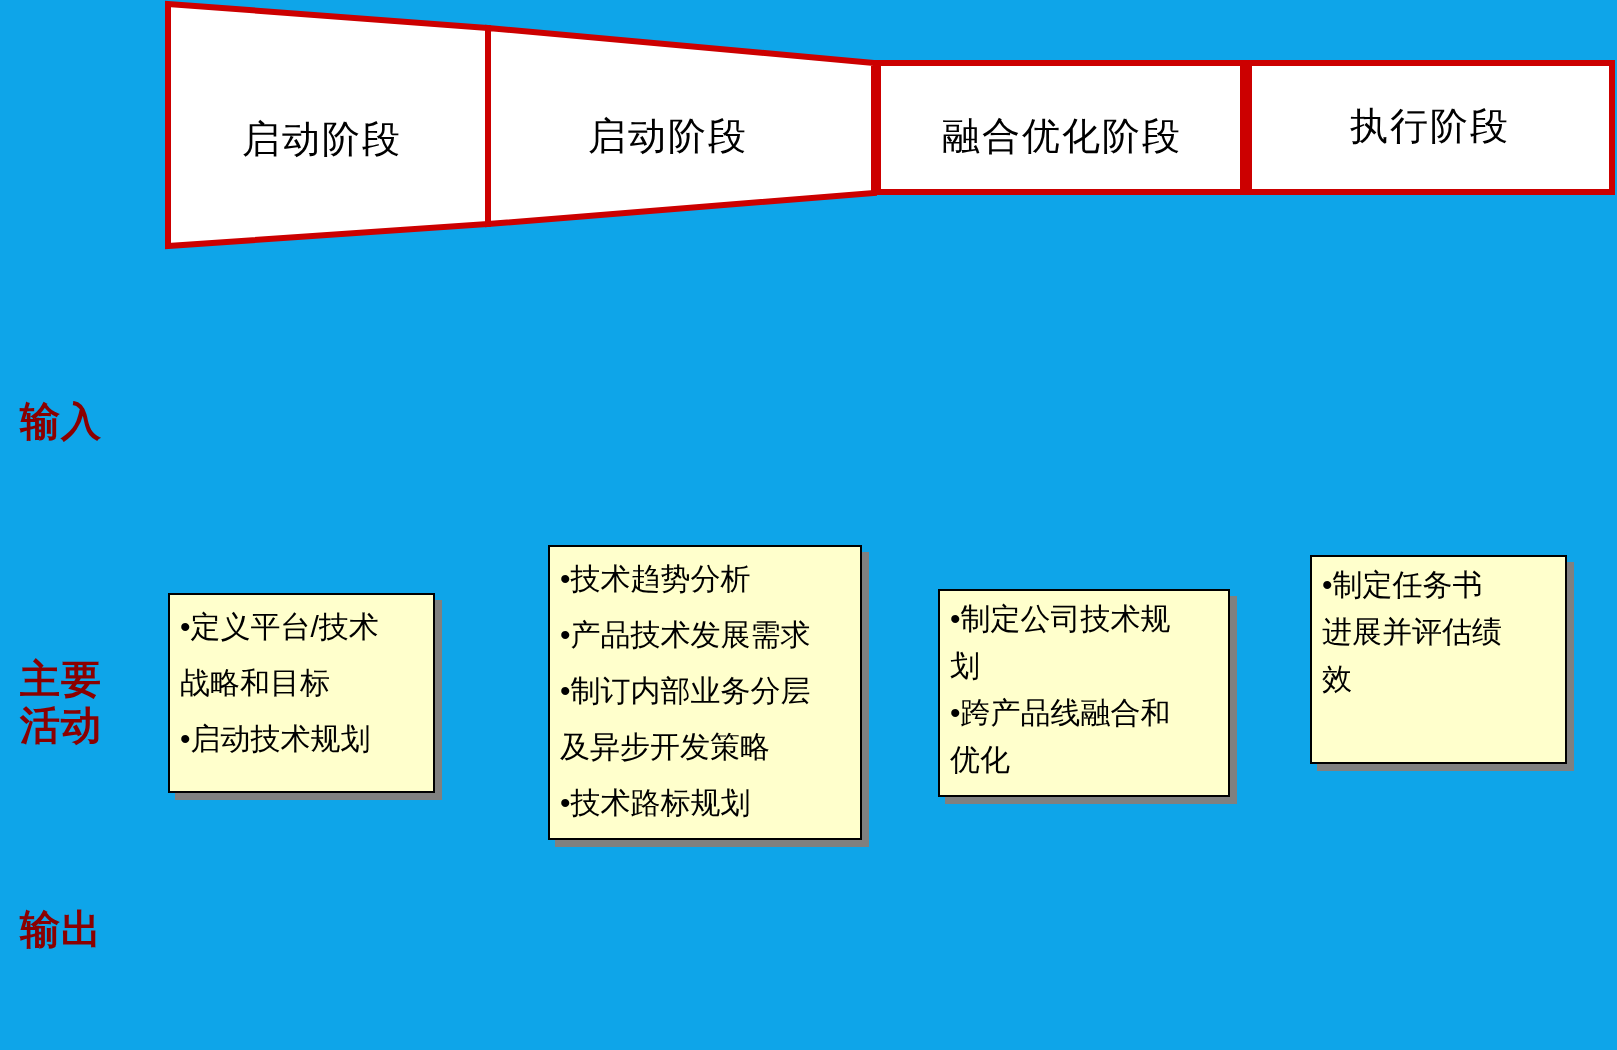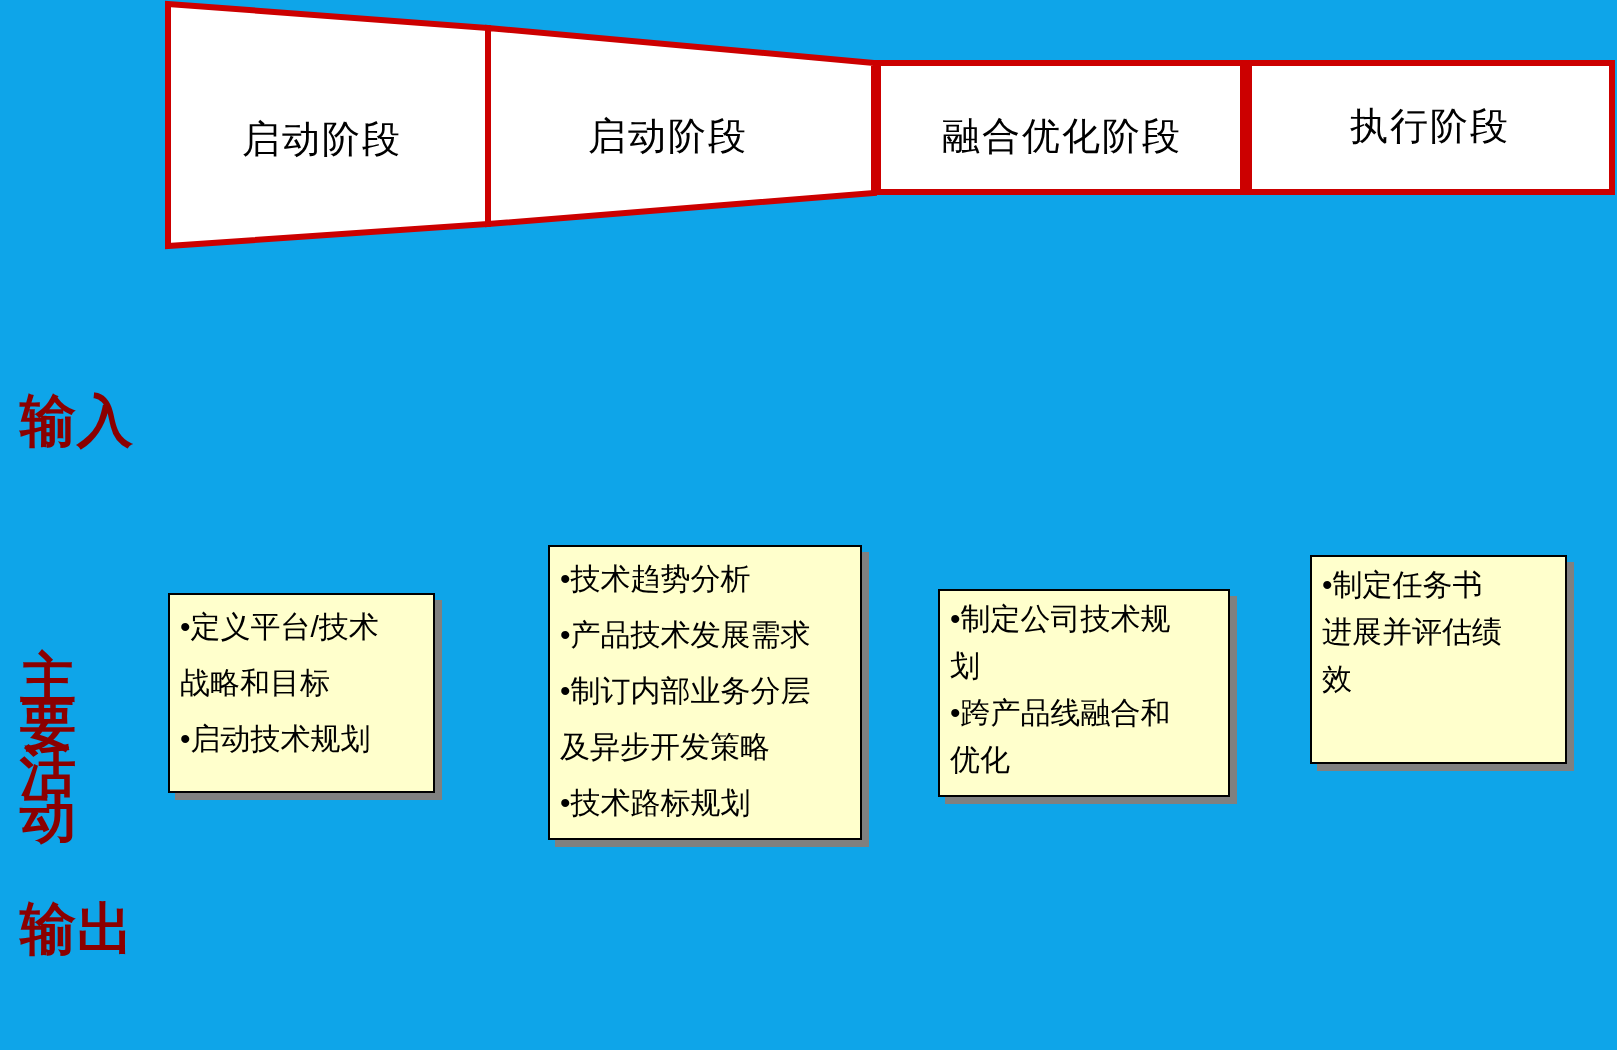--- a/index.html
+++ b/index.html
@@ -15,21 +15,21 @@
   .phase-label{
     position:absolute;
     transform:translate(-50%,-50%);
     font-size:38px;
     color:#000000;
     white-space:nowrap;
     letter-spacing:2px;
   }
   .row-label{
     position:absolute;
-    font-size:56px;
+    font-size:40px;
     font-weight:bold;
     color:#8B0000;
     line-height:46px;
     letter-spacing:1px;
   }
   .row-label--wrap{
     width:90px;
     word-break:break-all;
   }
   .note{

